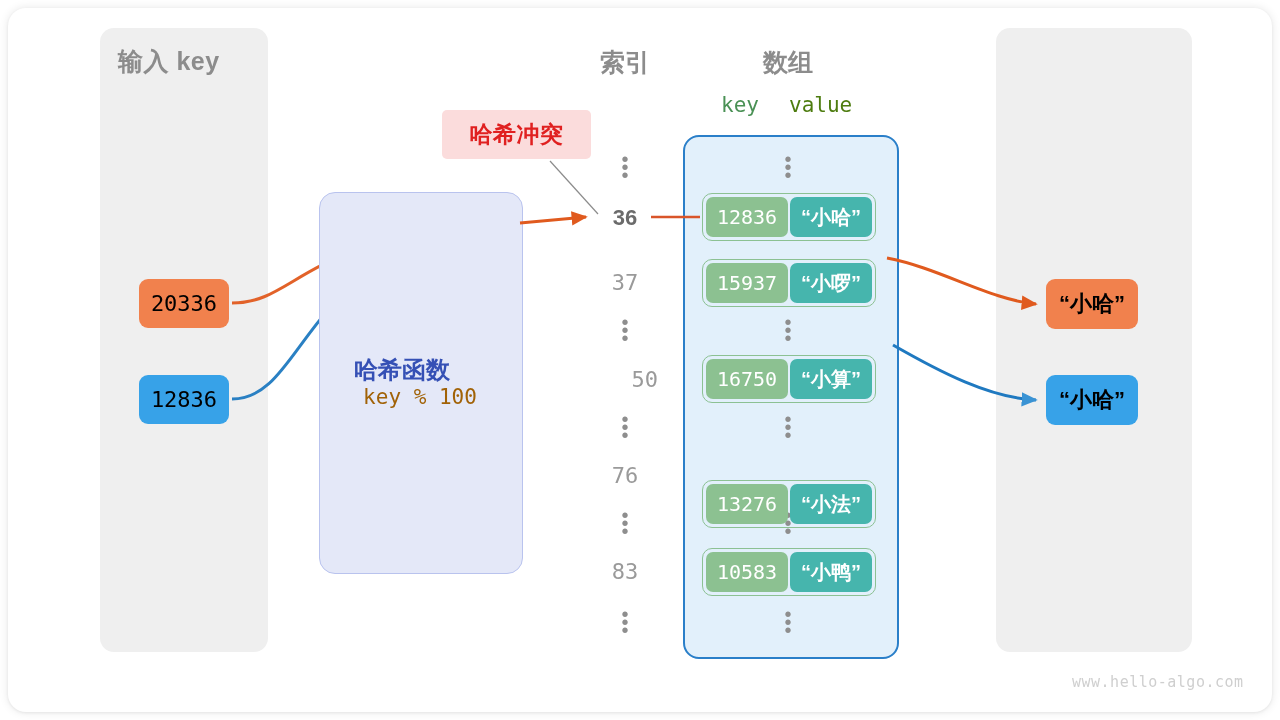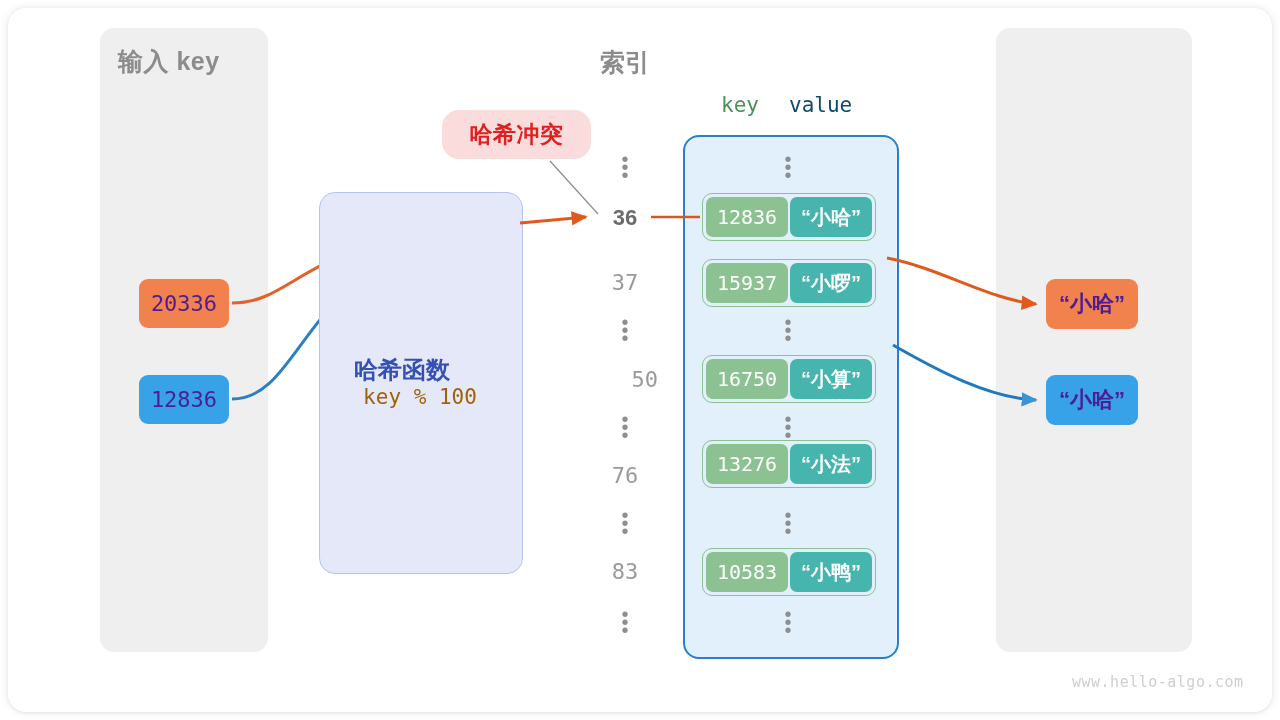--- a/index.html
+++ b/index.html
@@ -63,21 +63,21 @@
   #title-array { left: 728px; top: 46px; width: 120px; }
 
   .kv-header {
     position: absolute;
     top: 93px;
     font-family: "DejaVu Sans Mono", "Liberation Mono", monospace;
     font-size: 21px;
     white-space: nowrap;
   }
   #kv-key   { left: 721px; color: #4a9155; }
-  #kv-value { left: 789px; color: #0c4a6e; }
+  #kv-value { left: 789px; color: #4d7c0f; }
 
   
   #hash-box {
     position: absolute;
     left: 319px;
     top: 192px;
     width: 202px;
     height: 380px;
     background: #e4e8f8;
     border: 1.5px solid #b9c3ee;
@@ -105,38 +105,38 @@
   }
 
   
   #collision-label {
     position: absolute;
     left: 442px;
     top: 110px;
     width: 149px;
     height: 49px;
     background: #fbdcdc;
-    border-radius: 17px;
+    border-radius: 5px;
     color: #e02020;
     font-size: 23px;
     font-weight: bold;
     display: flex;
     align-items: center;
     justify-content: center;
     letter-spacing: 0.5px;
   }
 
   
   .chip {
     position: absolute;
     display: flex;
     align-items: center;
     justify-content: center;
     border-radius: 9px;
-    color: #4c1d95;
+    color: #000000;
     font-family: "DejaVu Sans Mono", "Liberation Mono", monospace;
     font-size: 22px;
   }
   .chip-orange { background: #f1814d; }
   .chip-blue   { background: #37a2e8; }
   #in-key-0  { left: 139px; top: 279px; width: 90px; height: 49px; }
   #in-key-1  { left: 139px; top: 375px; width: 90px; height: 49px; }
   #out-val-0 { left: 1046px; top: 279px; width: 92px; height: 50px; font-family: "Liberation Sans", sans-serif; font-size: 22px; font-weight: bold; }
   #out-val-1 { left: 1046px; top: 375px; width: 92px; height: 50px; font-family: "Liberation Sans", sans-serif; font-size: 22px; font-weight: bold; }
 
@@ -317,21 +317,21 @@
     <div class="cell-val">“小哈”</div>
   </div>
   <div class="arow layer-nodes" style="top:259px;">
     <div class="cell-key">15937</div>
     <div class="cell-val">“小啰”</div>
   </div>
   <div class="arow layer-nodes" style="top:355px;">
     <div class="cell-key">16750</div>
     <div class="cell-val">“小算”</div>
   </div>
-  <div class="arow layer-nodes" style="top:440px;">
+  <div class="arow layer-nodes" style="top:480px;">
     <div class="cell-key">13276</div>
     <div class="cell-val">“小法”</div>
   </div>
   <div class="arow layer-nodes" style="top:548px;">
     <div class="cell-key">10583</div>
     <div class="cell-val">“小鸭”</div>
   </div>
 
   <svg id="wires-front" class="layer-top" style="position:absolute;left:0;top:0;width:1280px;height:720px;z-index:8">
     <defs>
@@ -361,17 +361,18 @@
   <div class="chip chip-orange layer-top" id="in-key-0">20336</div>
   <div class="chip chip-blue layer-top" id="in-key-1">12836</div>
 
   <div class="chip chip-orange layer-top" id="out-val-0">“小哈”</div>
   <div class="chip chip-blue layer-top" id="out-val-1">“小哈”</div>
 
   <div id="collision-label" class="layer-top">哈希冲突</div>
 
   <div class="panel-title layer-top" id="title-input">输入 key</div>
   <div class="col-title layer-top" id="title-index">索引</div>
+  <div class="col-title layer-top" id="title-array">数组</div>
   <div class="kv-header layer-top" id="kv-key">key</div>
   <div class="kv-header layer-top" id="kv-value">value</div>
 
   <div id="watermark" class="layer-top">www.hello-algo.com</div>
 </div>
 
 </body></html>

